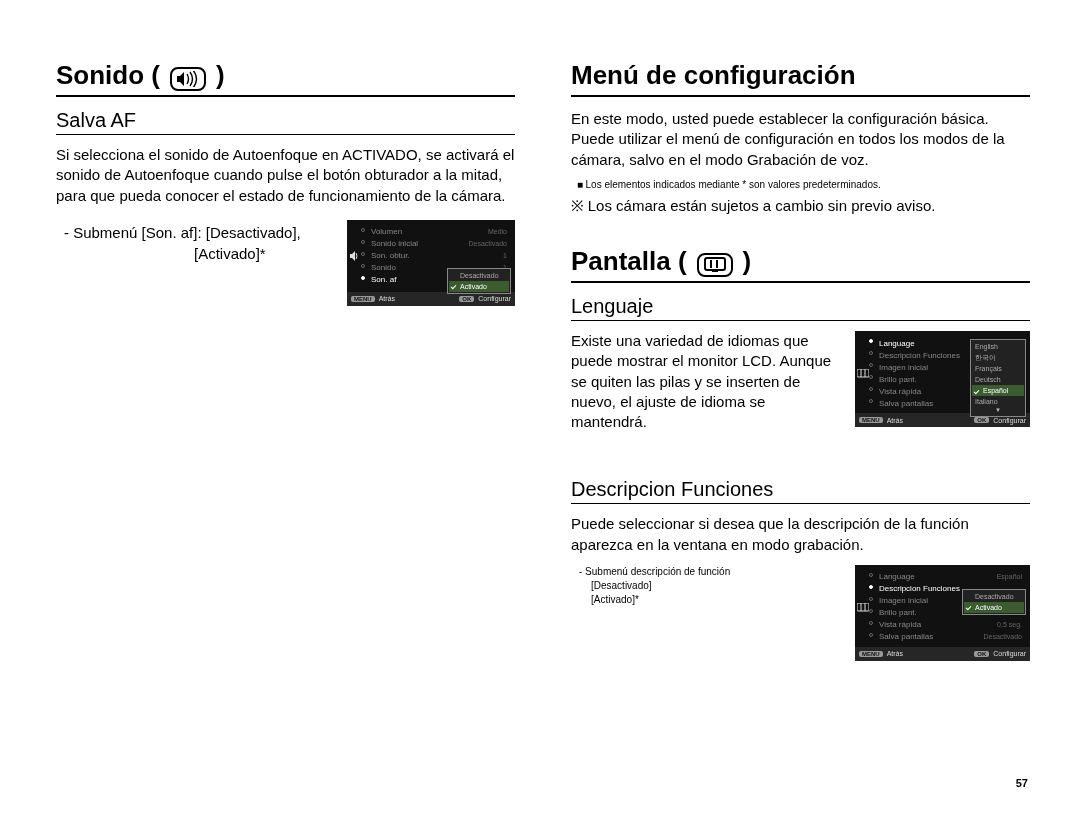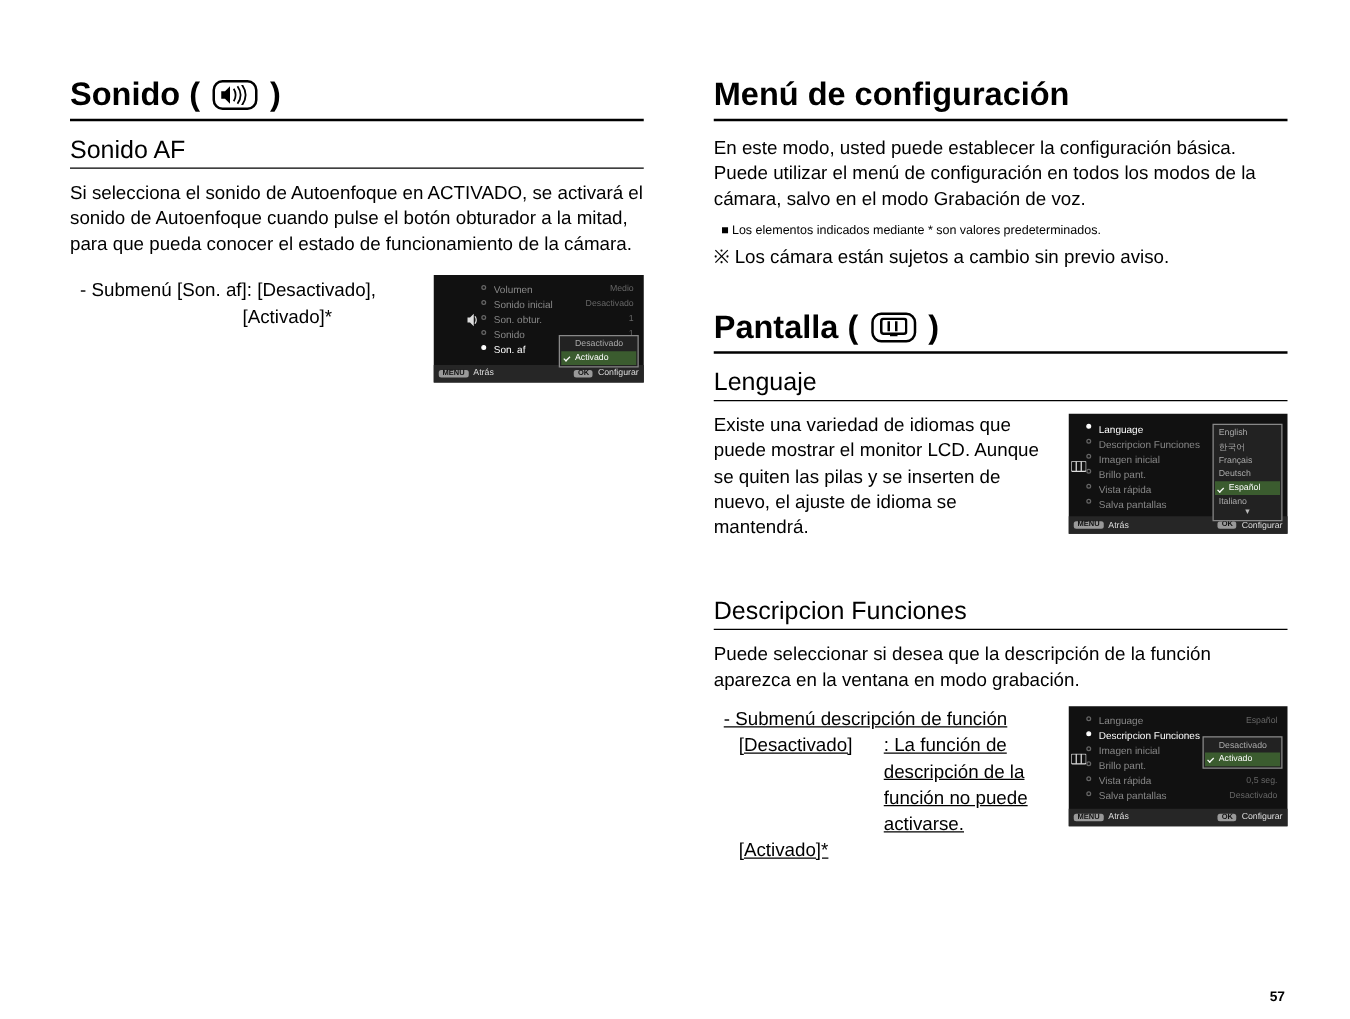--- a/index.html
+++ b/index.html
@@ -21,21 +21,21 @@
     flex: 1;
     min-width: 0;
   }
   h1.section-title {
     font-size: 26px;
     font-weight: bold;
     border-bottom: 2px solid #000;
     padding-bottom: 4px;
     margin-bottom: 12px;
     display: flex;
-    align-items: center;
+    align-items: flex-end;
     gap: 10px;
   }
   h2.subsection-title {
     font-size: 20px;
     font-weight: normal;
     border-bottom: 1px solid #000;
     padding-bottom: 2px;
     margin-top: 10px;
     margin-bottom: 10px;
   }
@@ -153,34 +153,33 @@
   .lcd-footer .sp { flex: 1; }
 
   .bullet-list p {
     font-size: 10px;
     line-height: 1.4;
     padding-left: 20px;
     text-indent: -14px;
     margin-bottom: 2px;
   }
   .def-table {
-    font-size: 15px;
+    font-size: 10px;
     line-height: 1.4;
-    text-decoration: underline;
   }
   .def-table .def-row { display: flex; }
   .def-table .def-row .k { width: 116px; flex-shrink:0; }
   .def-table .def-row .v { flex:1; }
   .gap-top { margin-top: 30px; }
   .gap-top-sm { margin-top: 8px; }
 
   .page-num {
     position: absolute;
     right: 52px;
-    bottom: 11px;
+    bottom: 26px;
     font-size: 11px;
     font-weight: bold;
   }
 
   .icon-box {
     display: inline-flex;
     align-items: center;
     justify-content: center;
     width: 36px; height: 24px;
     border: 2px solid #000;
@@ -211,31 +210,31 @@
         <svg width="24" height="16" viewBox="0 0 24 16">
           <path d="M1 5 h3 l4 -4 v14 l-4 -4 h-3 z" fill="#000"></path>
           <path d="M11 3 q3 5 0 10" stroke="#000" fill="none" stroke-width="1.4"></path>
           <path d="M14 1 q5 7 0 14" stroke="#000" fill="none" stroke-width="1.4"></path>
           <path d="M17 -1 q7 9 0 18" stroke="#000" fill="none" stroke-width="1.4"></path>
         </svg>
       </span>
       <span>)</span>
     </h1>
 
-    <h2 class="subsection-title">Sonido AF</h2>
+    <h2 class="subsection-title">Salva AF</h2>
     <p class="body">Si selecciona el sonido de Autoenfoque en ACTIVADO, se activará el sonido de Autoenfoque cuando pulse el botón obturador a la mitad, para que pueda conocer el estado de funcionamiento de la cámara.</p>
 
     <div class="row-flex" style="margin-top:14px;">
       <div class="txt indent-sub">
         <div>- Submenú [Son. af]: [Desactivado],</div>
         <div class="line2">[Activado]*</div>
       </div>
 
       <div class="lcd">
-        <div class="lcd-menu" style="position:relative; height:72px;margin-left:24px;">
+        <div class="lcd-menu" style="position:relative; height:72px;">
           <div class="lcd-side-icon">
             <svg width="12" height="12" viewBox="0 0 12 12">
                 <path d="M1 4h2l3-3v10l-3-3H1z" fill="#ddd"></path>
                 <path d="M7 3q2 3 0 6" stroke="#ddd" fill="none"></path>
               </svg>
           </div>
           <div class="lcd-row">
               <span class="lcd-dot" style="top:8px;"></span>
               <span class="lcd-label">Volumen</span>
               <span class="lcd-val">Medio</span>
@@ -373,21 +372,20 @@
     </div>
 
     <h2 class="subsection-title" style="margin-top:38px;">Descripcion Funciones</h2>
     <p class="body">Puede seleccionar si desea que la descripción de la función aparezca en la ventana en modo grabación.</p>
 
     <div class="row-flex" style="margin-top:10px;">
       <div class="txt def-table">
         <div style="padding-left:8px;">- Submenú descripción de función</div>
         <div class="def-row" style="padding-left:20px;">
           <span class="k">[Desactivado]</span>
-          <span class="v">: La función de descripción de la función no puede activarse.</span>
         </div>
         <div class="def-row" style="padding-left:20px;">
           <span class="k">[Activado]*</span>
         </div>
       </div>
 
       <div class="lcd lcd-wide">
         <div class="lcd-menu" style="position:relative; height:82px;">
           <div class="lcd-side-icon" style="top:38px;">
             <svg width="12" height="10" viewBox="0 0 12 10">

